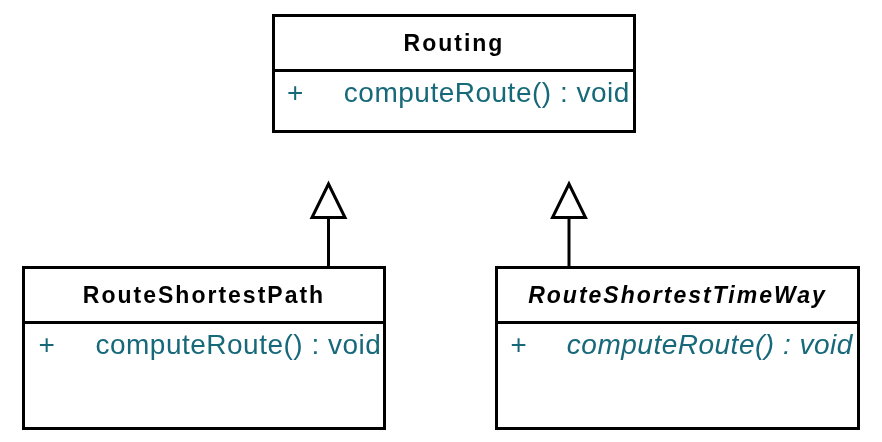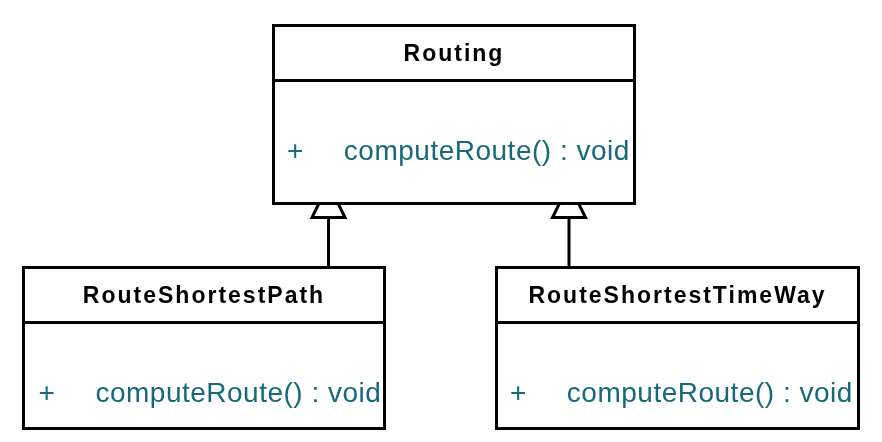--- a/index.html
+++ b/index.html
@@ -21,23 +21,23 @@
     top: 0;
     width: 882px;
     height: 442px;
   }
   .uml-class {
     position: absolute;
     box-sizing: border-box;
     border: 3px solid var(--border, #000000);
     background: var(--box-fill, #ffffff);
   }
-  .uml-class.routing            { left: 272px; top: 24px;  width: 364px; height: 181px; }
+  .uml-class.routing            { left: 272px; top: 14px;  width: 364px; height: 119px; }
   .uml-class.shortest-path      { left: 22px;  top: 266px; width: 364px; height: 164px; text-align: center; }
-  .uml-class.shortest-time-way  { left: 495px; top: 266px; width: 365px; height: 164px; }
+  .uml-class.shortest-time-way  { left: 495px; top: 266px; width: 365px; height: 164px; font-style: italic; }
   .uml-title {
     box-sizing: border-box;
     height: 55px;
     border-bottom: 3px solid var(--border, #000000);
     display: flex;
     align-items: center;
     justify-content: center;
     font-size: 23px;
     font-weight: bold;
     letter-spacing: 2px;
@@ -45,21 +45,20 @@
     white-space: nowrap;
   }
   .uml-members {
     box-sizing: border-box;
     padding: 6px 0 0 12px;
     font-size: 28px;
     line-height: 30px;
     color: var(--member-text, #17697a);
     letter-spacing: 0.5px;
     white-space: nowrap;
-    margin-top: 48px;
   }
   .uml-method .vis {
     display: inline-block;
     min-width: 16px;
     margin-right: 40px;
   }
 </style>
 </head>
 <body>
 

